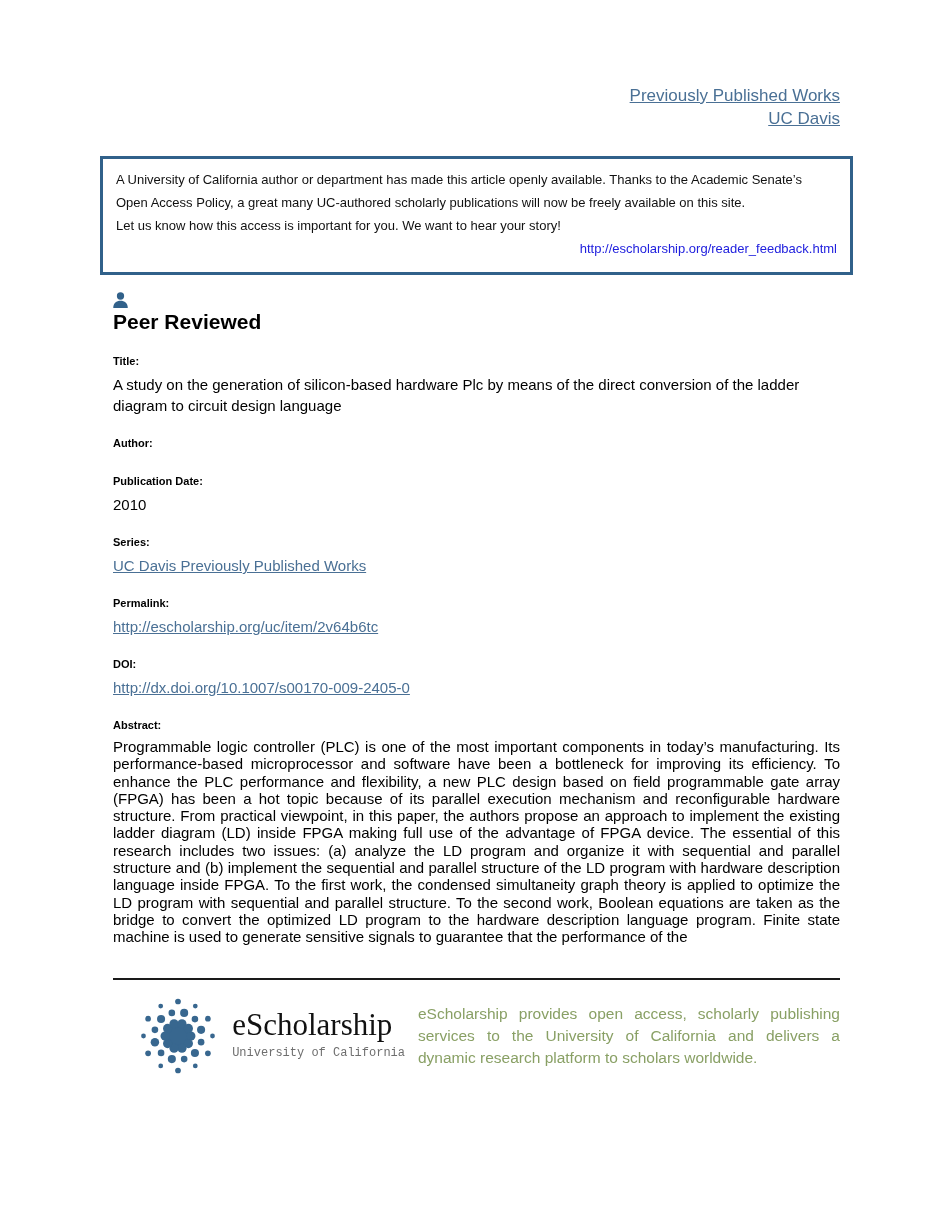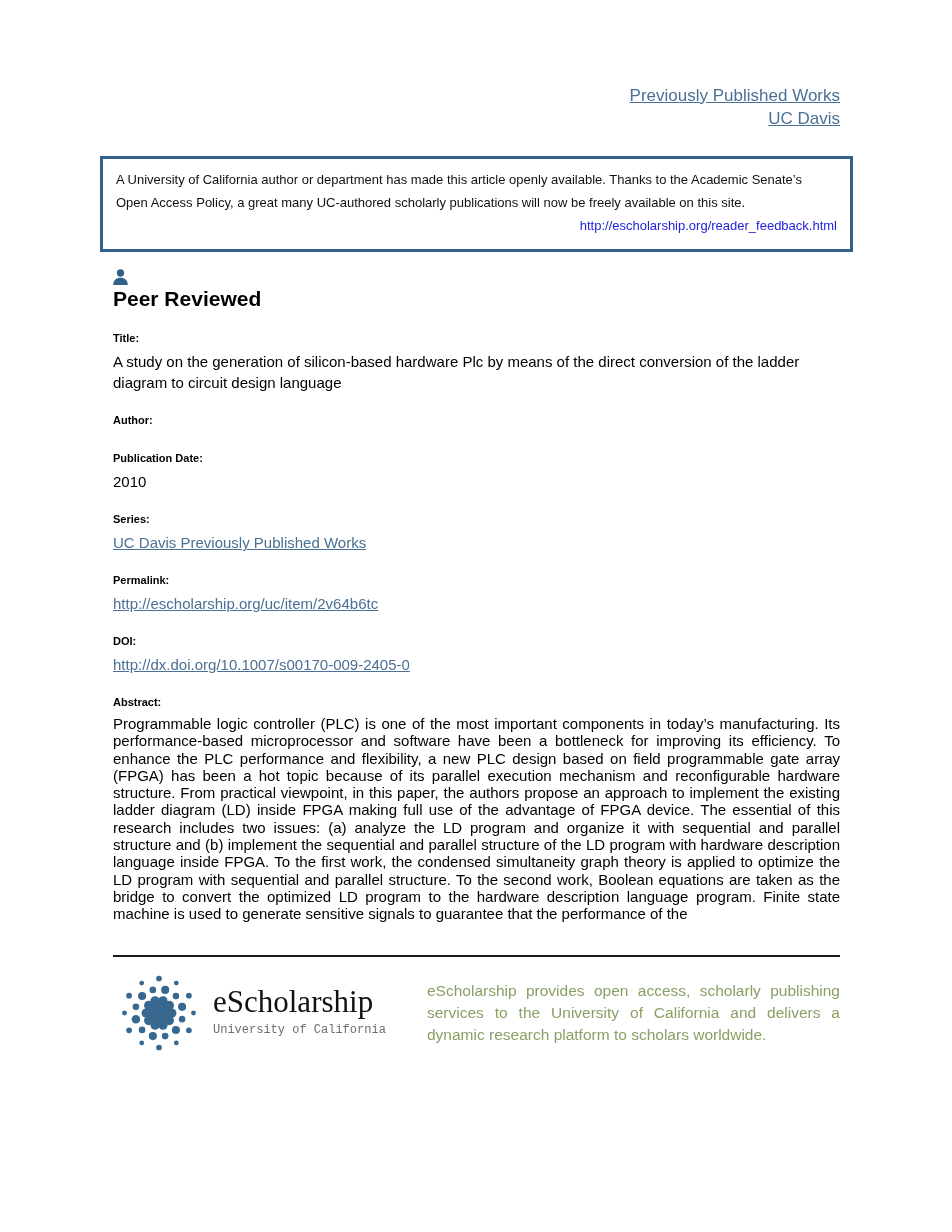--- a/index.html
+++ b/index.html
@@ -25,39 +25,40 @@
   
   .field{margin-top:17px;}
   .field .label{font-weight:bold;font-size:11px;line-height:21px;}
   .field .value{font-size:15px;line-height:21px;margin-top:2px;}
   .field .value a{color:#4a7095;text-decoration:underline;cursor:pointer;}
   .field .value.justify{text-align:justify;line-height:17.3px;}
 
   
   .footer-rule{border:none;border-top:2px solid #1a1a1a;margin:32px 0 0 0;}
   .footer{display:flex;align-items:center;margin-top:10px;}
-  .logo-wrap{display:flex;align-items:center;width:292px;flex:0 0 auto;}
+  .logo-wrap{display:flex;align-items:center;width:292px;flex:0 0 auto;justify-content:flex-end;}
   .logo-mark svg{display:block;width:92px;height:92px;}
   .logo-text{margin-left:8px;}
   .logo-title{font-family:"Liberation Serif","DejaVu Serif",serif;font-size:31px;color:#111;line-height:34px;}
   .logo-subtitle{font-size:12px;color:#6e6e6e;line-height:22px;font-family:Liberation Mono, monospace;}
-  .footer-blurb{flex:1;margin-left:22px;color:#89a065;font-size:15.5px;line-height:22px;text-align:justify;}
+  .footer-blurb{flex:1;margin-left:13px;color:#89a065;font-size:15.5px;line-height:22px;text-align:justify;}
 </style>
 </head>
 <body>
 
 <div class="page">
 
   <div class="header-links">
     <div><a>Previously Published Works</a></div>
     <div><a>UC Davis</a></div>
   </div>
 
   <div class="notice-box">
     <span class="notice-line">A University of California author or department has made this article openly available. Thanks to the Academic Senate’s Open Access Policy, a great many UC-authored scholarly publications will now be freely available on this site.</span>
+    <span class="notice-line">Let us know how this access is important for you. We want to hear your story!</span>
     <a class="notice-line">http://escholarship.org/reader_feedback.html</a>
   </div>
 
   <div class="peer">
     <span class="icon">
       <svg viewBox="0 0 20 22">
           <circle cx="10" cy="5.5" r="5"></circle>
           <path d="M0 22c0-7 4.5-10 10-10s10 3 10 10z"></path>
         </svg>
     </span>

